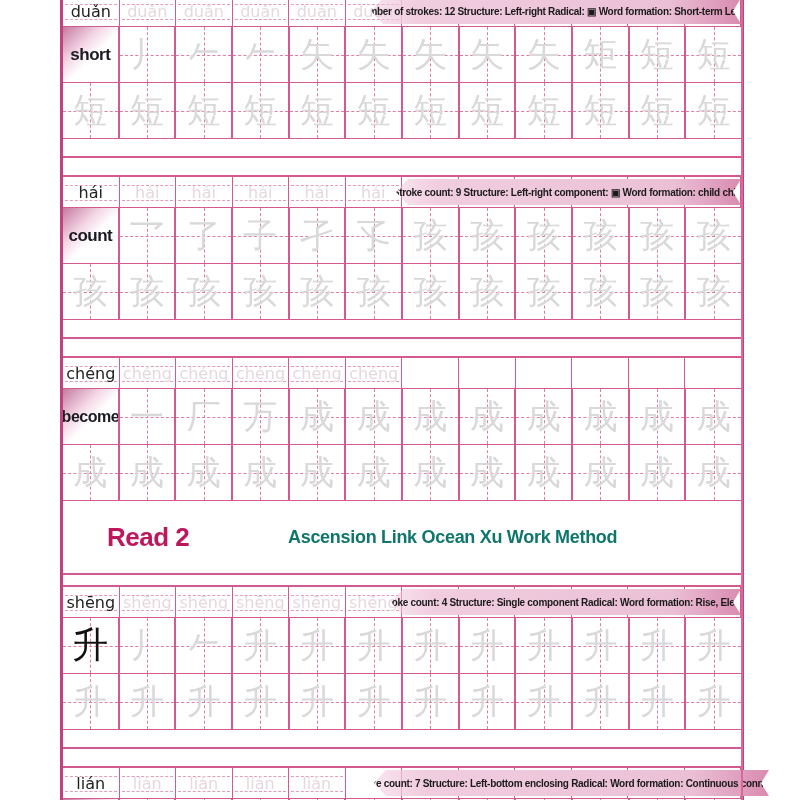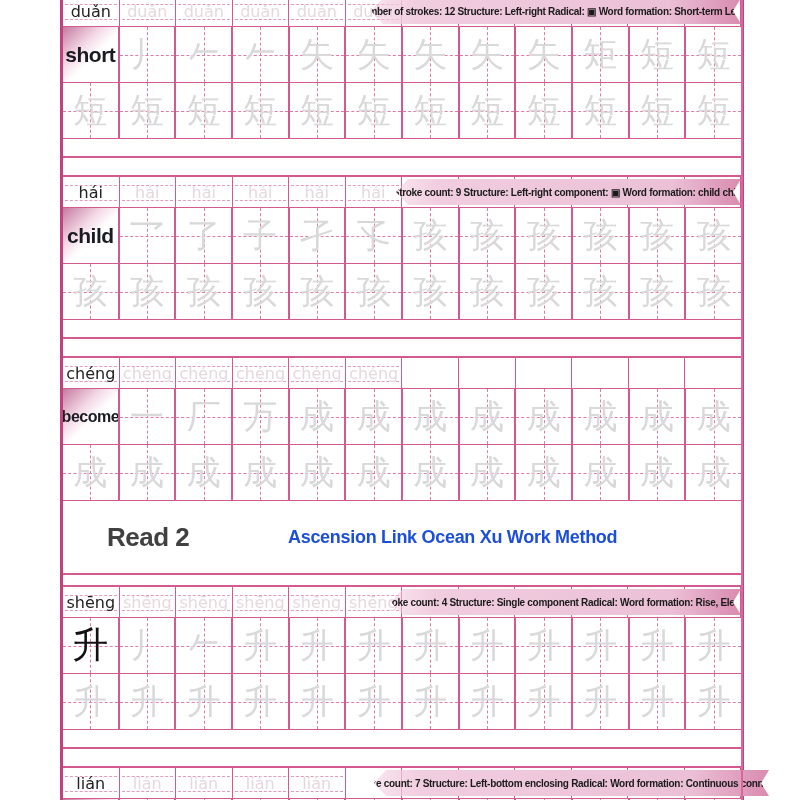--- a/index.html
+++ b/index.html
@@ -17,28 +17,28 @@
   .info-banner span { font-family:"Liberation Sans", sans-serif; font-size:10px; color:#1a1a1a; font-weight:bold; letter-spacing:-0.3px; white-space:nowrap; }
   .info-banner.two-line span { white-space:normal; text-align:center; font-weight:normal; line-height:14px; }
   .grid-row { display:flex; height:55px; border-bottom:1px solid #d35a91; }
   .gcell { flex:1; border-right:2px solid #d35a91; position:relative; display:flex; align-items:center; justify-content:center; overflow:hidden; }
   .gcell:last-child { border-right:none; }
   .gcell::before { content:""; position:absolute; left:50%; top:0; bottom:0; border-left:1px dashed #e07aa8; }
   .gcell::after { content:""; position:absolute; top:50%; left:0; right:0; border-top:1px dashed #e07aa8; }
   .gcell .ch { position:relative; z-index:1; font-family:"DejaVu Serif", serif; font-size:34px; color:#d9d9d9; }
   .gcell.label { background:linear-gradient(135deg, #c57aa0 0%, #f4d8e6 35%, #ffffff 55%); }
   .gcell.label::before, .gcell.label::after { display:none; }
-  .gcell.label .en { position:relative; z-index:1; font-family:"Liberation Sans", sans-serif; font-weight:bold; font-size:21px; color:#1a1a22; letter-spacing:-0.5px; }
+  .gcell.label .en { position:relative; z-index:1; font-family:"Liberation Sans", sans-serif; font-weight:bold; font-size:17px; color:#1a1a22; letter-spacing:-0.5px; }
   .gcell.label .en.small { font-size:16px;text-align:center; }
   .gcell.model .ch { color:#111; font-size:36px; }
   .gcell.model::before, .gcell.model::after { border-color:#e07aa8; }
   .blank-band { height:17px; border-bottom:2px solid #d35a91; }
   .read-section { height:72px; border-bottom:2px solid #d35a91; display:flex; align-items:center; position:relative; }
-  .read-title { position:absolute; left:44px; font-family:"Liberation Sans", sans-serif; font-weight:bold; font-size:26px; color:#404040; letter-spacing:-0.5px; }
-  .read-subtitle { position:absolute; left:225px; font-family:"Liberation Sans", sans-serif; font-weight:bold; font-size:18px; color:#1d4ed8; letter-spacing:-0.3px; }
+  .read-title { position:absolute; left:44px; font-family:"Liberation Sans", sans-serif; font-weight:bold; font-size:26px; color:#be185d; letter-spacing:-0.5px; }
+  .read-subtitle { position:absolute; left:225px; font-family:"Liberation Sans", sans-serif; font-weight:bold; font-size:18px; color:#0f766e; letter-spacing:-0.3px; }
 </style>
 </head>
 <body>
 
 <div class="page">
 
   <div class="block">
     <div class="pinyin-row">
       <div class="pcell">
           <div class="guide"></div>
@@ -185,21 +185,21 @@
         <div class="pcell"></div>
         <div class="pcell"></div>
         <div class="pcell"></div>
         <div class="pcell"></div>
       <div class="info-banner" style="width:345px">
           <span>Stroke count: 9 Structure: Left-right component: ▣ Word formation: child child</span>
         </div>
     </div>
     <div class="grid-row">
       <div class="gcell label">
-          <span class="en">child</span>
+          <span class="en">count</span>
         </div>
       <div class="gcell">
           <span class="ch">乛</span>
         </div>
       <div class="gcell">
           <span class="ch">了</span>
         </div>
       <div class="gcell">
           <span class="ch">子</span>
         </div>

